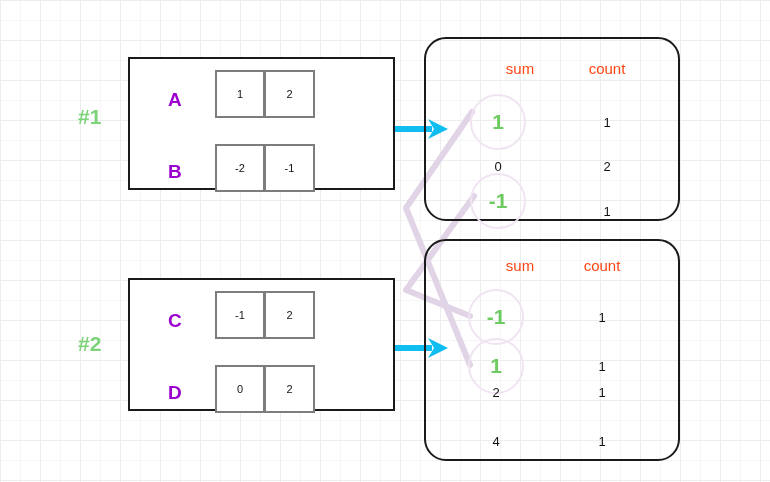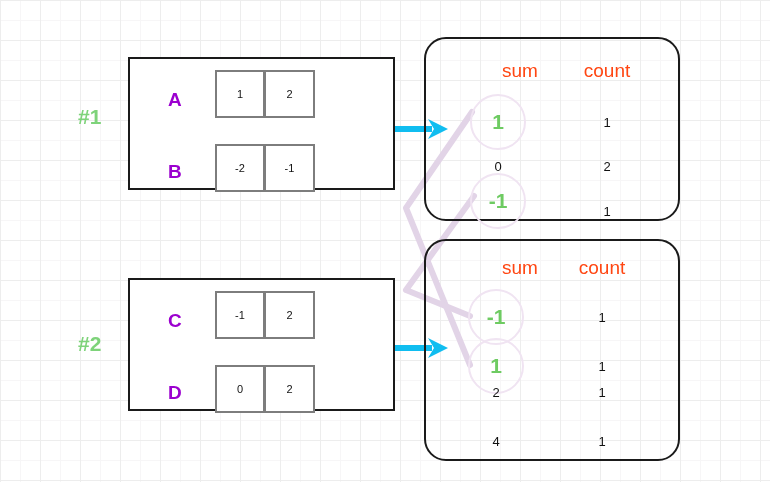--- a/index.html
+++ b/index.html
@@ -83,21 +83,21 @@
   .result-box {
     position: absolute;
     border: 2px solid #1a1a1a;
     border-radius: 22px;
     background: transparent;
     box-sizing: border-box;
   }
   .col-head {
     position: absolute;
     color: #ff4612;
-    font-size: 19px;
+    font-size: 15px;
     font-family: "Liberation Sans", sans-serif;
     text-align: center;
     transform: translateX(-50%);
     white-space: nowrap;
   }
   .cell-val {
     position: absolute;
     font-size: 13px;
     color: #111111;
     font-family: "Liberation Sans", sans-serif;

